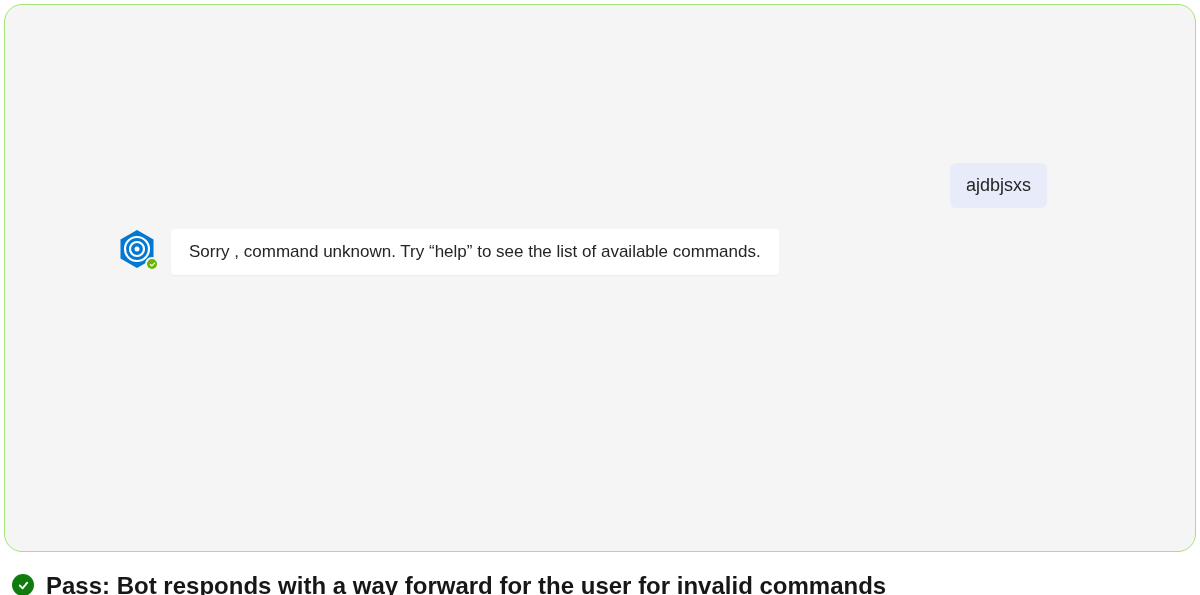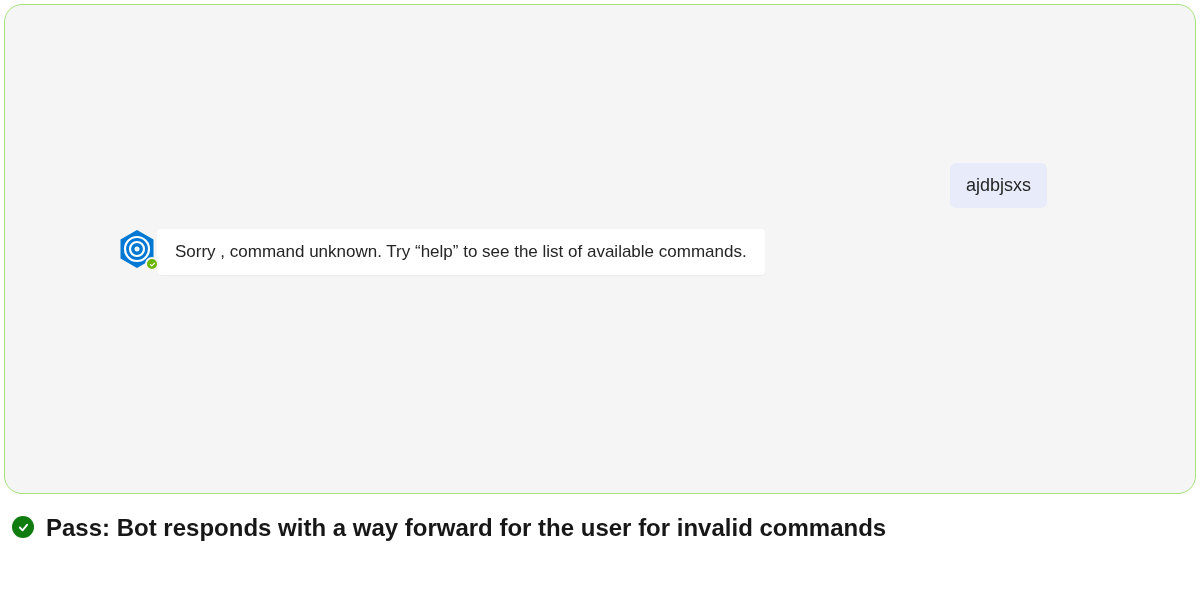--- a/index.html
+++ b/index.html
@@ -11,21 +11,21 @@
     body {
       font-family: 'Segoe UI', -apple-system, BlinkMacSystemFont, sans-serif;
       background: #ffffff;
       width: 1200px;
       height: 595px;
       padding: 4px;
     }
     
     .chat-panel {
       width: 1192px;
-      height: 490px;
+      height: 548px;
       background: #f5f5f5;
       border: 1.5px solid #a4e27a;
       border-radius: 18px;
       position: relative;
       margin: 0 auto;
     }
     
     .user-message {
       position: absolute;
       top: 158px;
@@ -36,20 +36,21 @@
       font-size: 18px;
       color: #252525;
     }
     
     .bot-row {
       position: absolute;
       top: 224px;
       left: 112px;
       display: flex;
       align-items: flex-start;
+      gap: 14px;
     }
     
     .bot-avatar {
       width: 40px;
       height: 40px;
       position: relative;
       flex-shrink: 0;
     }
     
     .bot-avatar svg.hex {

